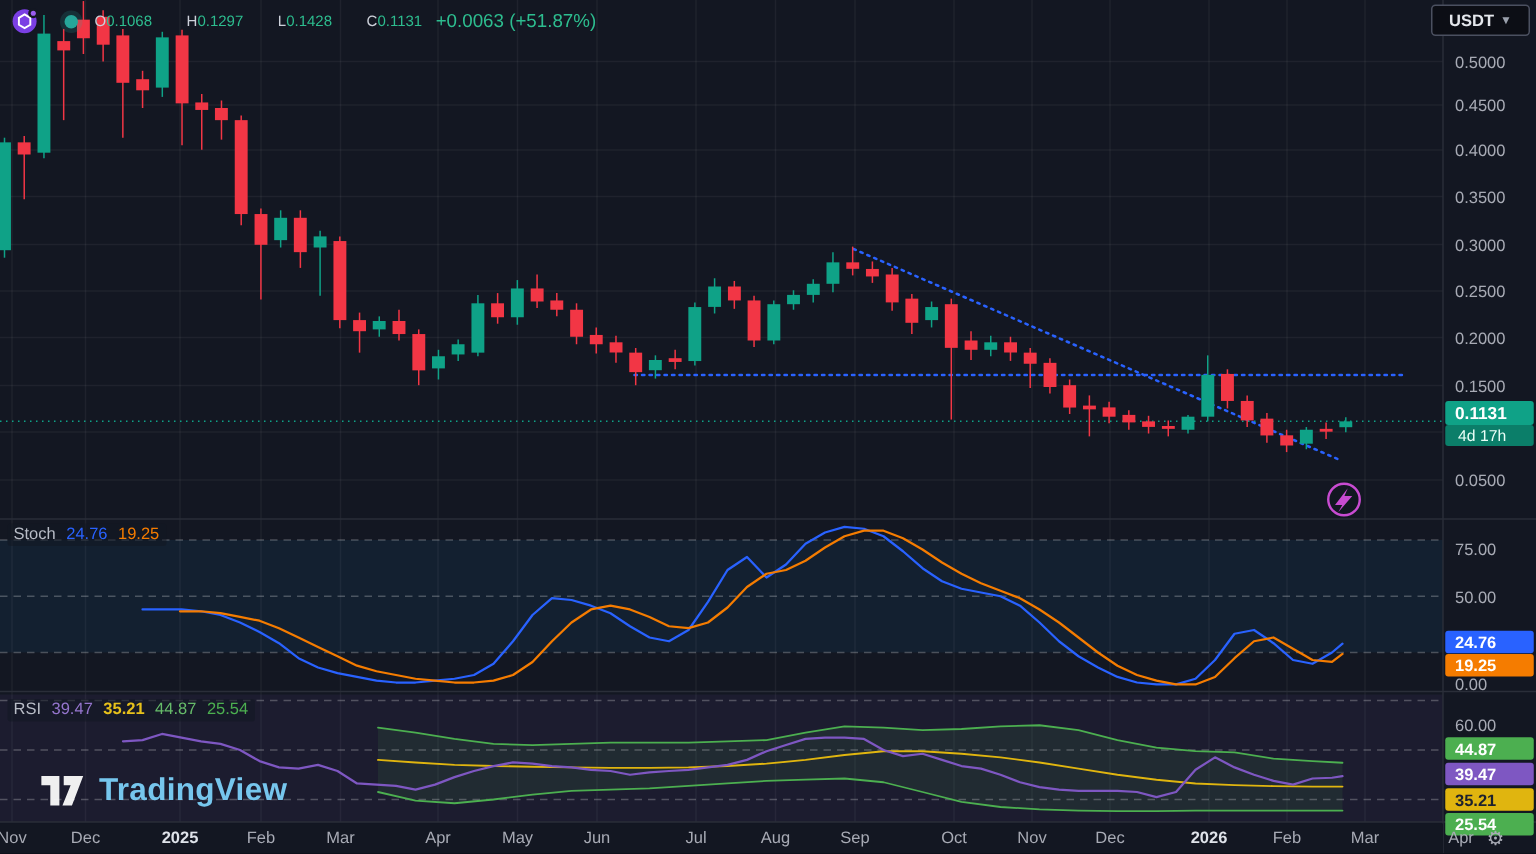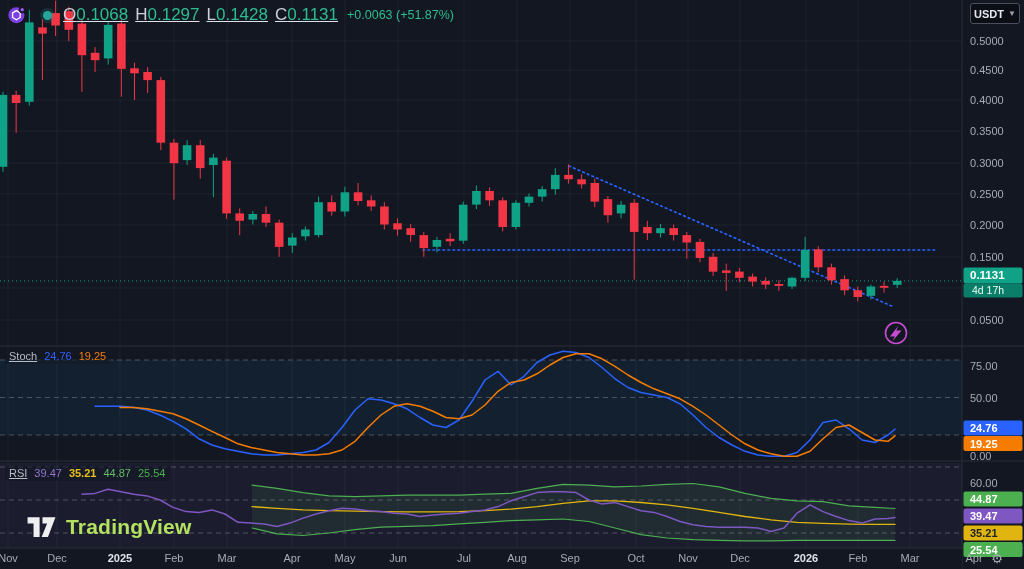--- a/index.html
+++ b/index.html
@@ -13,39 +13,39 @@
   #gfx text{font-family:"Liberation Sans","DejaVu Sans",sans-serif;}
   .hdr{
     position:absolute;left:8px;top:5px;display:flex;align-items:center;gap:7px;
     font-size:13px;color:#dde1e9;z-index:5;
   }
   .hdr .sym{font-weight:700;letter-spacing:.2px;color:#e6e9ef;}
   .dot{
     width:9px;height:9px;border-radius:50%;background:#26a69a;margin:0 4px 0 10px;
     box-shadow:0 0 0 3px rgba(38,166,154,.18);
   }
-  .ohlc{display:flex;gap:7px;font-size:17px;text-decoration:underline;}
+  .ohlc{display:flex;gap:23px;font-size:10px;}
   .ohlc .k{color:#cdd1da;}
   .ohlc .v{color:#2dbd8f;}
   .chg{color:#2dbd8f;font-size:12.5px;margin-left:2px;}
   .usdt{
-    position:absolute;right:4px;top:3px;width:50px;height:21px;z-index:6;
+    position:absolute;right:4px;top:3px;width:66px;height:21px;z-index:6;
     background:#0c0e15;border:1px solid #4b5060;border-radius:3px;
     display:flex;align-items:center;justify-content:center;gap:4px;
     color:#e4e7ec;font-size:11px;font-weight:700;cursor:pointer;
   }
   .usdt .caret{font-size:8px;color:#9aa0ac;font-weight:400;}
   .indrow{
     position:absolute;z-index:4;display:flex;gap:7px;align-items:center;
     font-size:11px;background:rgba(19,23,34,.55);padding:1px 5px 2px 4px;border-radius:2px;
   }
-  .indrow .name{color:#b8bcc6;text-decoration:underline;}
+  .indrow .name{color:#b8bcc6;}
   .wm{
     position:absolute;left:27px;top:514px;z-index:4;display:flex;align-items:center;gap:9px;
-    color:#bef264;opacity:.93;
+    color:#7dd3fc;opacity:.93;
   }
   .wm .t{font-size:21px;font-weight:700;letter-spacing:.2px;}
   .plogo{position:relative;width:18px;height:18px;flex:0 0 auto;}
 </style>
 </head>
 <body>
 
 <div id="root">
 
   <svg id="gfx" width="1024" height="569">

